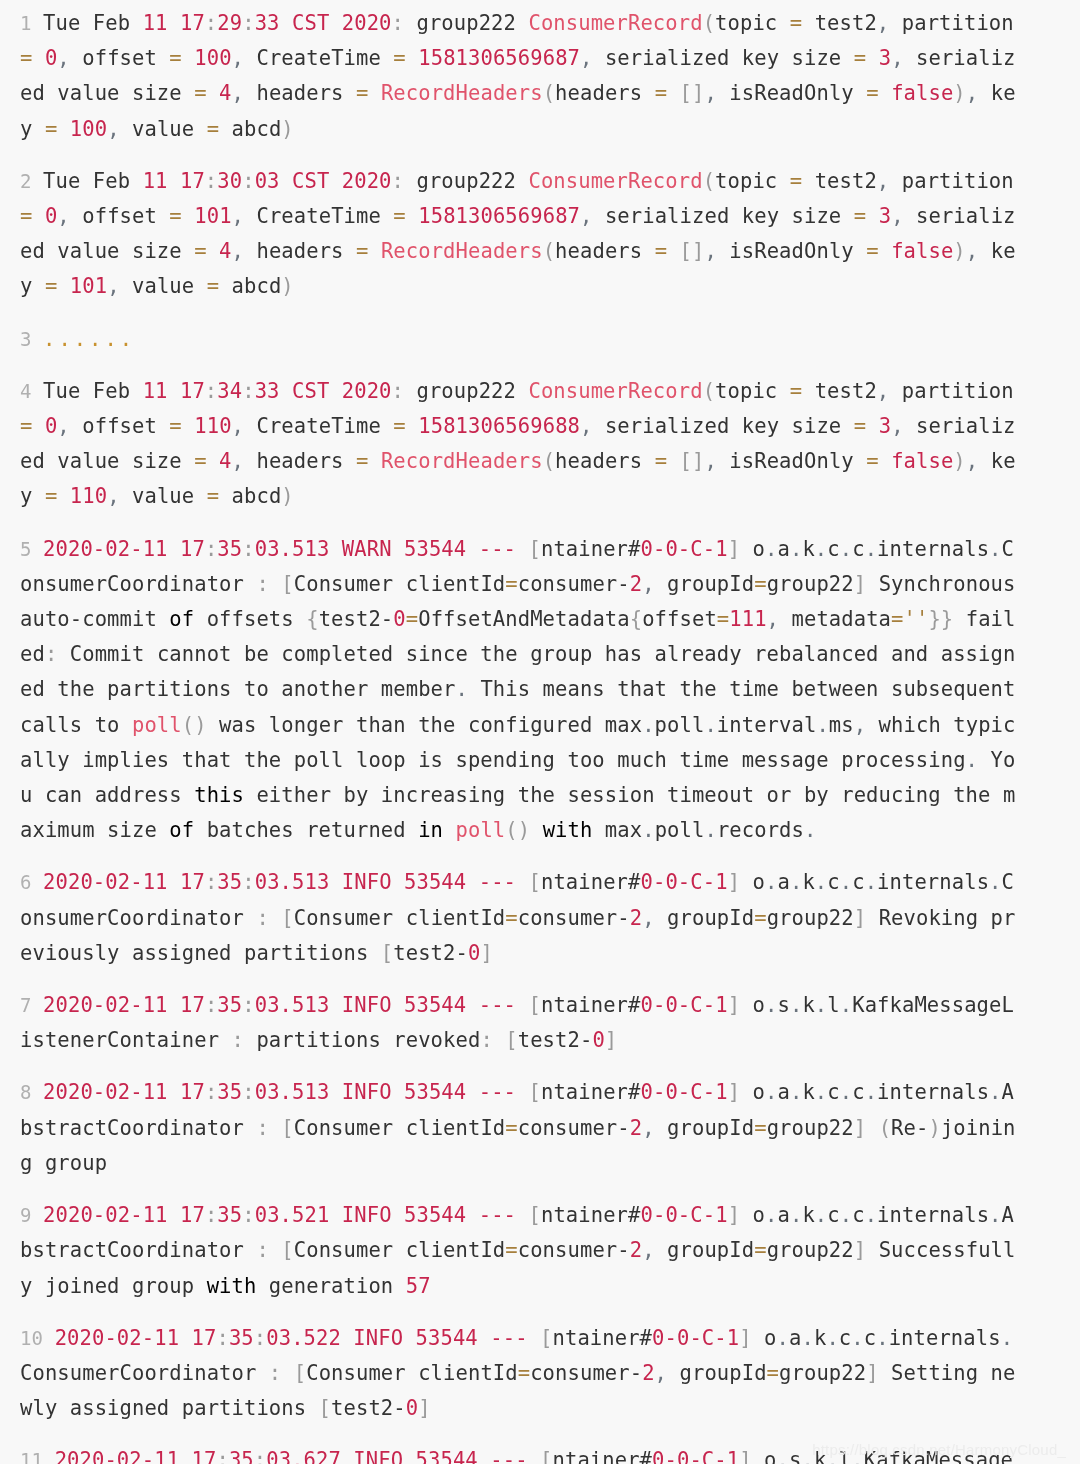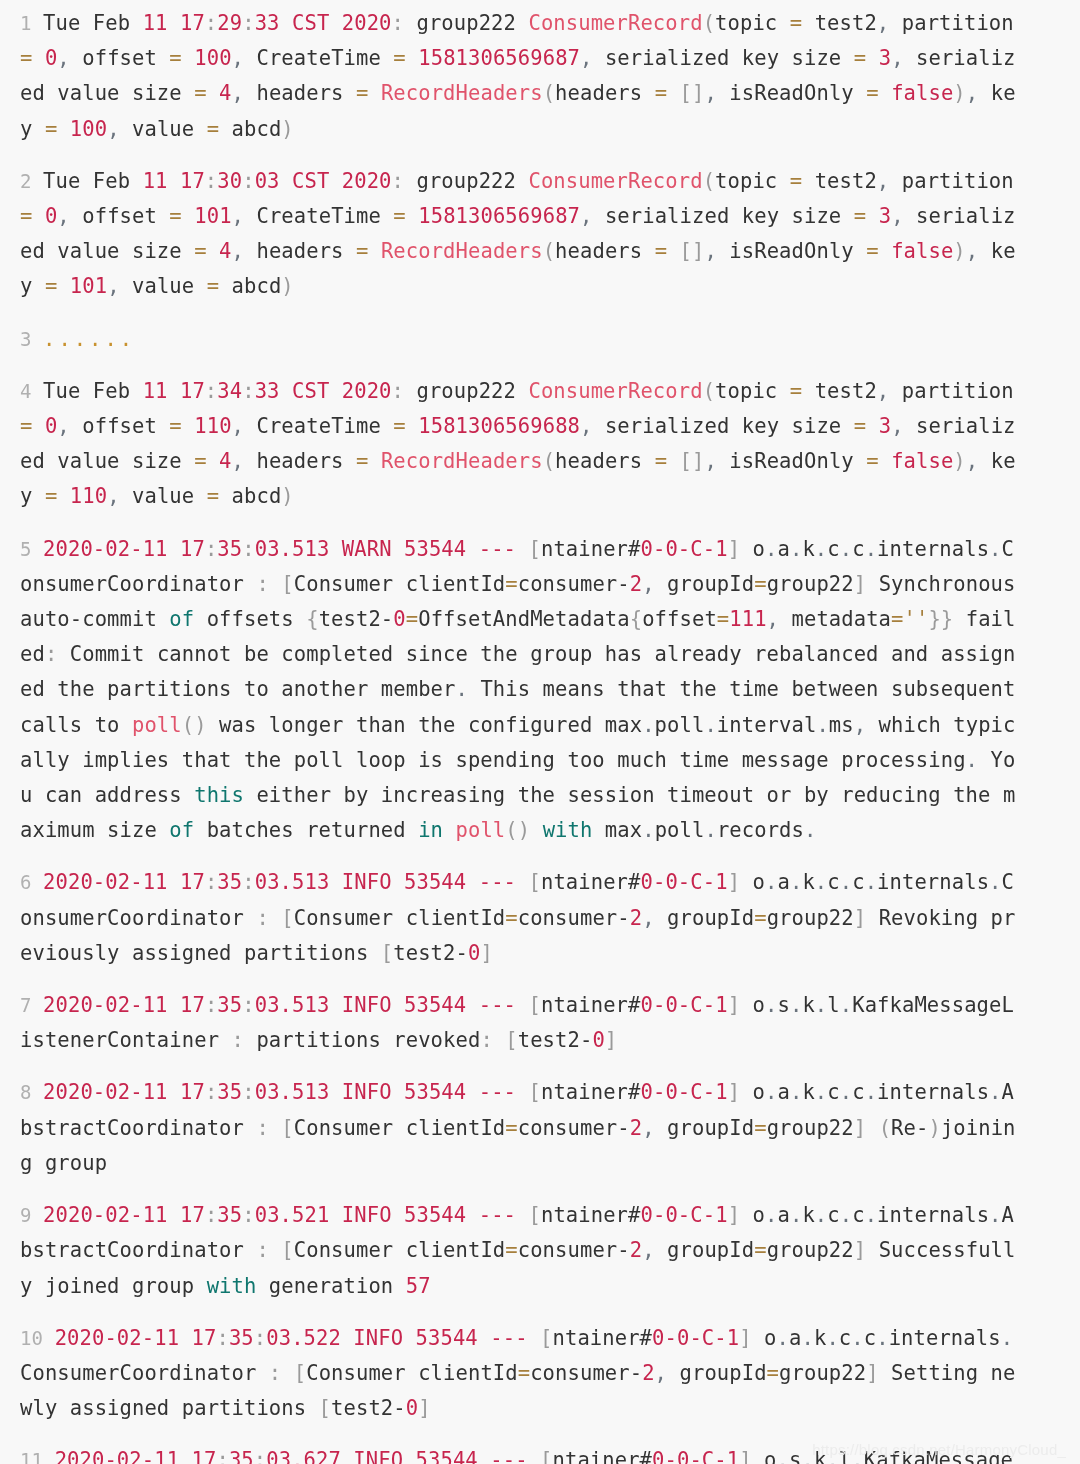--- a/index.html
+++ b/index.html
@@ -33,21 +33,21 @@
   }
   .log-line + .log-line {
     margin-top: 17px;
   }
   .ln {
     color: #b0b0b0;
     font-size: 19px;
     user-select: none;
   }
   
-  .k   { color: #0f766e; text-align: center; }            
+  .k   { color: #000000; text-align: center; }            
   .num { color: #c7254e; }            
   .cls { color: #e0536b; }            
   .op  { color: #a67f3c; }            
   .br  { color: #9a9a9a; }            
   .pn  { color: #6a737d; }            
   .dots{ color: #c8922f; letter-spacing: 3px; }
   .watermark {
     position: absolute;
     right: 14px;
     bottom: 6px;

